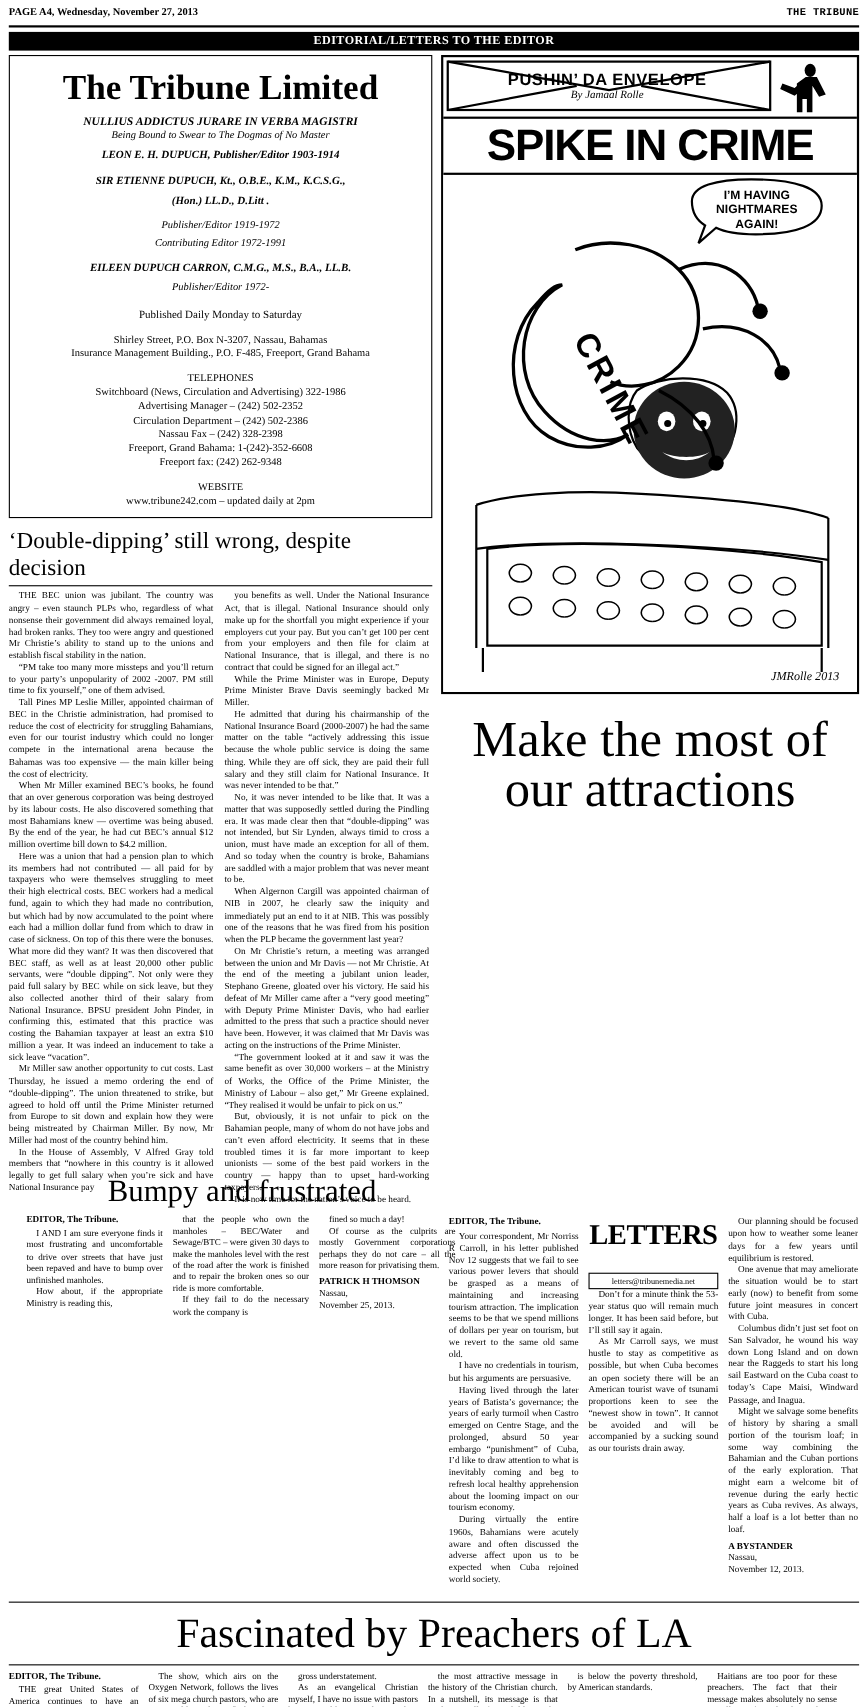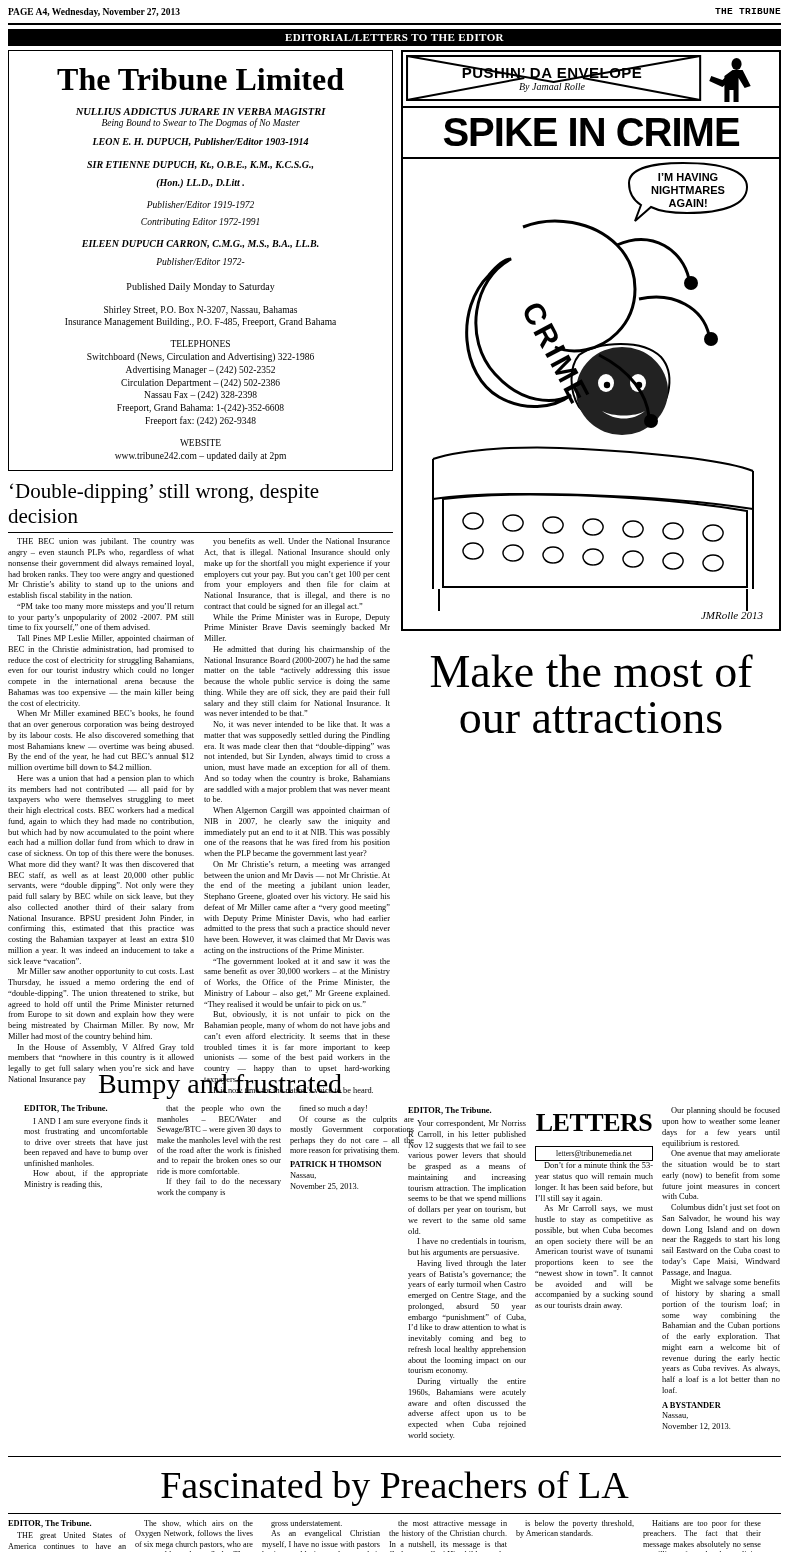--- a/index.html
+++ b/index.html
@@ -35,21 +35,21 @@
   .cartoon-by{font-family:"Liberation Serif",serif;font-size:10px;text-align:center;font-style:italic;}
   .spike{font-family:"Liberation Sans",sans-serif;font-weight:bold;font-size:40px;text-align:center;letter-spacing:-1px;padding:2px 0 2px 0;}
   .toon-art{position:relative;height:470px;border-top:2px solid #000;overflow:hidden;background:#fff;}
   .sig{position:absolute;right:16px;bottom:8px;font-family:"Liberation Serif",serif;font-size:11px;font-style:italic;}
   .make-most{font-family:"Liberation Serif",serif;font-size:46px;line-height:1.0;text-align:center;margin:18px 6px 0 6px;}
   
   .letters-wrap{display:flex;padding:0 8px;box-sizing:border-box;margin-top:10px;}
   .lt-col{font-size:8.4px;line-height:1.28;text-align:justify;}
   .lt-col p{margin:0;text-indent:9px;}
   .letters-logo{font-family:"Liberation Serif",serif;font-size:26px;font-weight:bold;text-align:center;letter-spacing:-.5px;}
-  .letters-mail{border:1px solid #000;font-size:7.5px;text-align:center;padding:2px 4px;margin-top:6px;}
+  .letters-mail{border:1px solid #000;font-size:7.5px;text-align:center;padding:2px 4px;margin-top:17px;}
   .ed-tag{font-weight:bold;font-size:8.4px;margin:0 0 2px 0;}
   .sign{font-weight:bold;font-size:8.4px;margin-top:4px;}
   .signline{font-size:8.4px;}
   
   .bumpy-head{font-family:"Liberation Serif",serif;font-size:28px;text-align:center;line-height:1.05;margin:6px 0 6px 0;}
   .big-head{font-family:"Liberation Serif",serif;font-size:38px;text-align:center;margin:6px 0 6px 0;}
   .bottom-cols{display:flex;gap:9px;padding:0 8px;box-sizing:border-box;}
   .b-col{font-size:8.2px;line-height:1.27;text-align:justify;}
   .b-col p{margin:0;text-indent:9px;}
   .sep{border-top:1px solid #000;margin:6px 8px 0 8px;}

